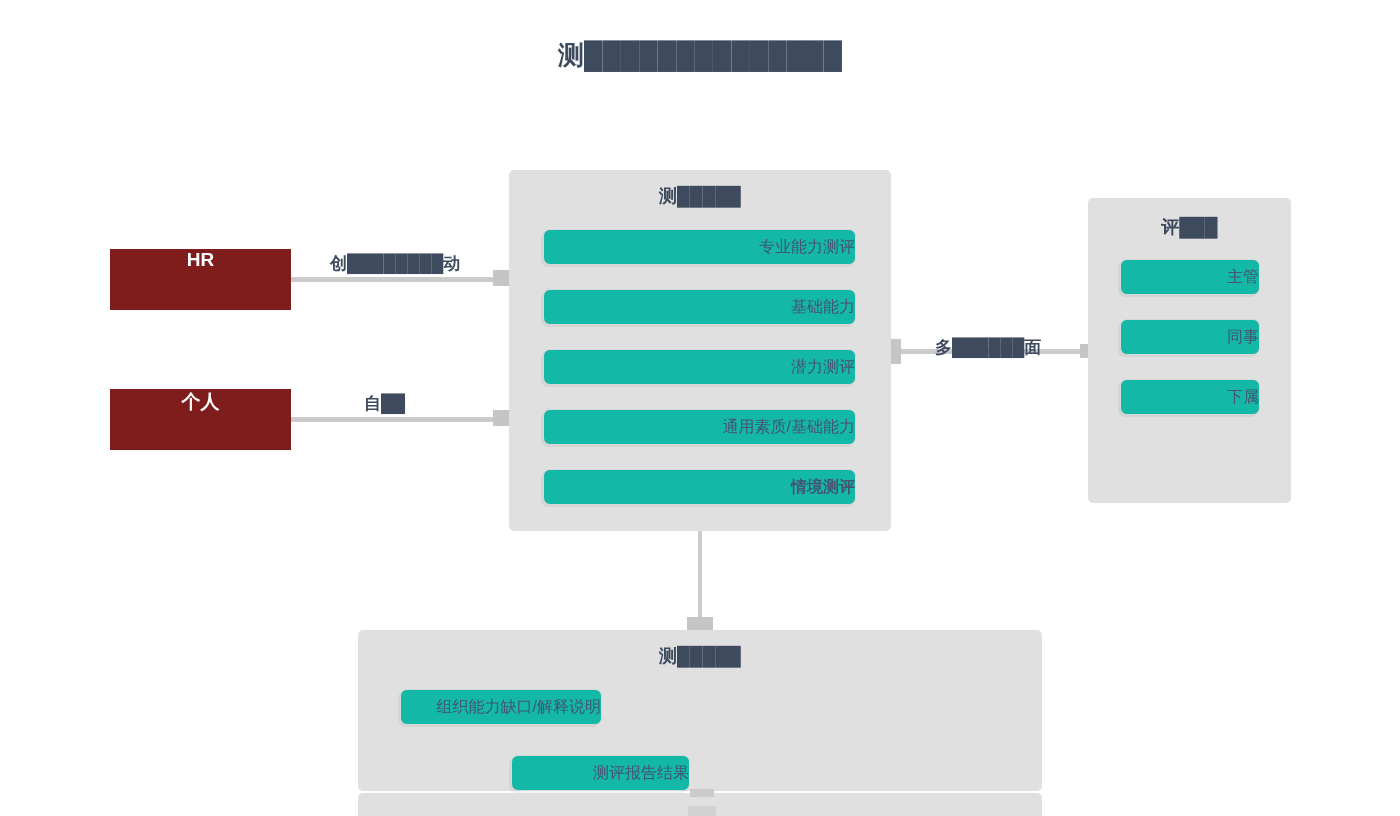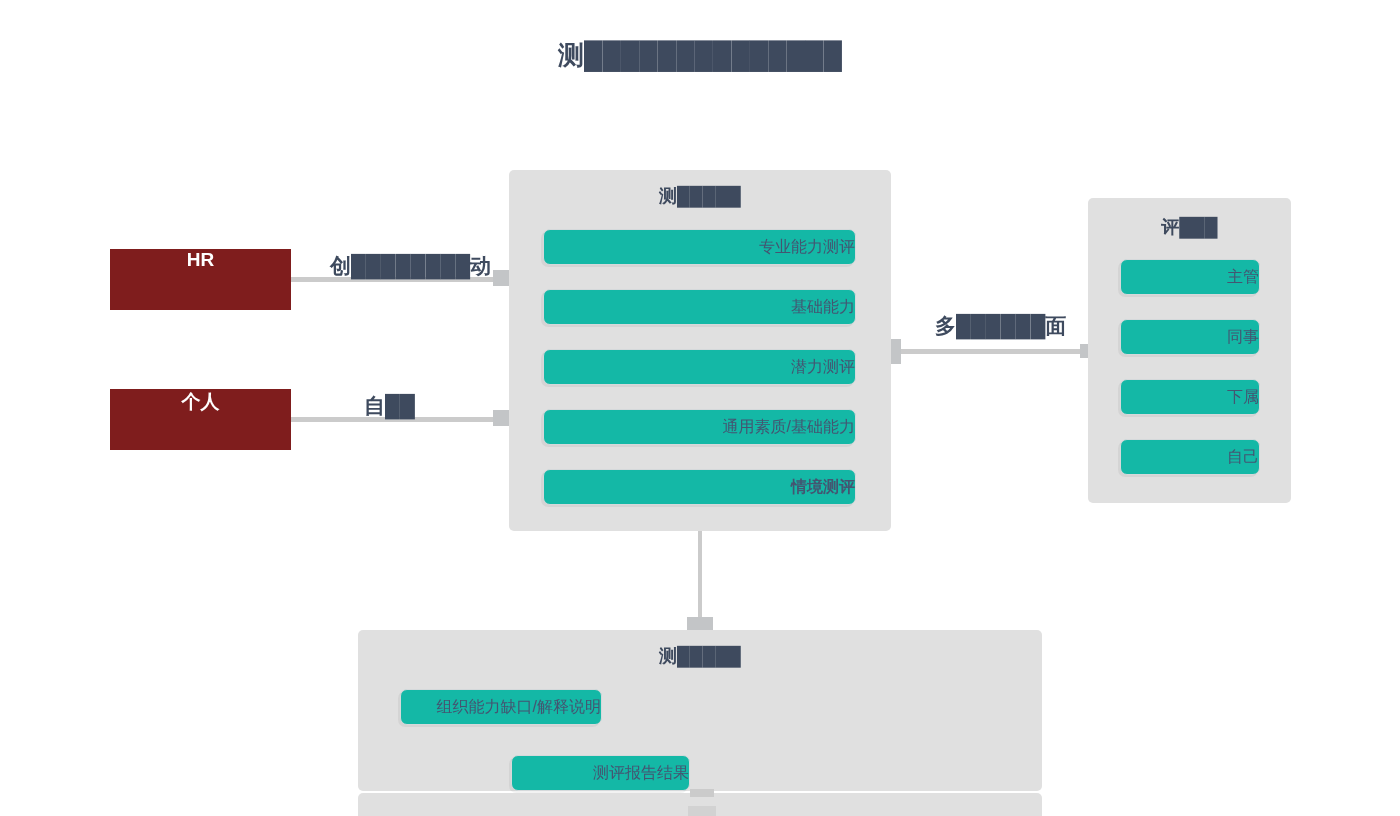--- a/index.html
+++ b/index.html
@@ -38,25 +38,25 @@
     display:flex;align-items:center;justify-content:flex-end;
     font-size:16px;color:#445571;white-space:nowrap;
     box-shadow:-2px 2px 0 rgba(0,0,0,0.05);
   }
   .center-panel .node{left:34px;width:311px;height:34px;}
   .raters-panel .node{left:32px;width:138px;height:34px;}
   
   .edge{background:#cbcbcb;}
   .edge-sq{background:#c3c5c7;}
   .edge-label{
-    position:absolute;font-size:21px;font-weight:700;color:#3e4a5e;white-space:nowrap;
+    position:absolute;font-size:17px;font-weight:700;color:#3e4a5e;white-space:nowrap;
   }
   .lbl-hr{left:330px;top:252px;}
   .lbl-person{left:364px;top:392px;}
-  .lbl-raters{left:935px;top:312px;font-family:Liberation Serif, serif;}
+  .lbl-raters{left:935px;top:336px;font-family:Liberation Serif, serif;}
   .stub-tab{background:#d2d2d2;}
 </style>
 </head>
 <body>
 
 <div class="stage">
 
   <div class="abs main-title">测██████████████</div>
 
   <div class="abs actor hr">
@@ -105,23 +105,20 @@
     <div class="panel-title" style="top:17px;">评███</div>
     <div class="node" style="top:61px;">
       <span>主管</span>
     </div>
     <div class="node" style="top:121px;">
       <span>同事</span>
     </div>
     <div class="node" style="top:181px;">
       <span>下属</span>
     </div>
-    <div class="node" style="top:241px;">
-      <span>自己</span>
-    </div>
   </div>
 
   <div class="abs panel results-panel">
     <div class="panel-title" style="top:14px;">测█████</div>
     <div class="node" style="left:42px;top:59px;width:200px;height:34px;">
       <span>组织能力缺口/解释说明</span>
     </div>
     <div class="node" style="left:153px;top:125px;width:177px;height:34px;">
       <span>测评报告结果</span>
     </div>

